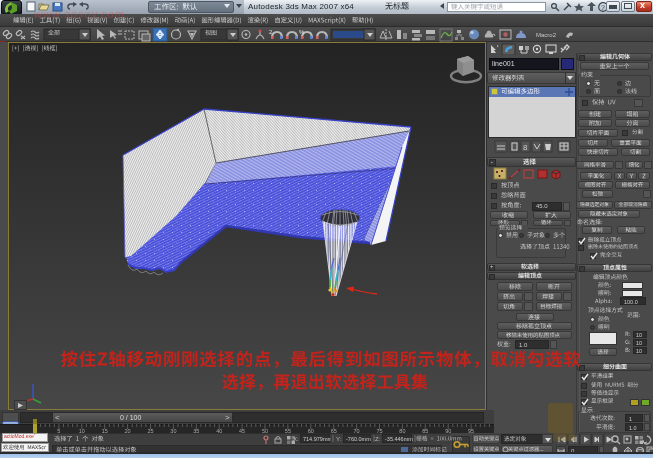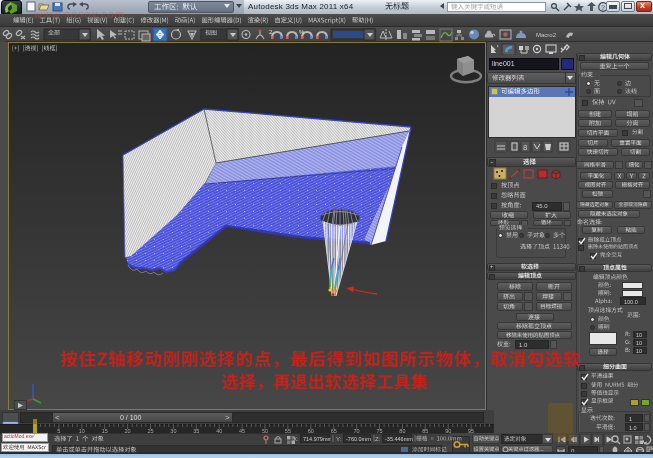--- a/index.html
+++ b/index.html
@@ -14,21 +14,21 @@
     <rect x="29" y="2" width="5" height="3" fill="#dce6f2"></rect>
     <path d="M44 8 C41 8 41 3 45 3 L49 3" stroke="#404a56" fill="none" stroke-width="1.4"></path>
     <path d="M47 1 L51 3 L47 6 Z" fill="#404a56"></path>
     <path d="M60 8 C63 8 63 3 59 3 L55 3" stroke="#404a56" fill="none" stroke-width="1.4"></path>
     <path d="M57 1 L53 3 L57 6 Z" fill="#404a56"></path>
     <path d="M66 5 L69 5 M67.5 3.5 L67.5 6.5" stroke="#50holder" stroke-width="0"></path>
   </svg>
 <div style="position:absolute;left:148px;top:1px;width:86px;height:12px;background:linear-gradient(#7e8a99,#66727f);border:1px solid #4e5864;border-radius:2px"></div>
 <div style="position:absolute;left:224px;top:4px;width:0;height:0;border-left:3px solid transparent;border-right:3px solid transparent;border-top:4px solid #e8ecf0"></div>
 <div style="position:absolute;left:236px;top:4px;width:0;height:0;border-left:3px solid transparent;border-right:3px solid transparent;border-top:4px solid #3c444c"></div>
-<div style="position:absolute;left:248px;top:2px;font-size:8px;color:#1d2126;letter-spacing:.2px">Autodesk 3ds Max  2011 x64</div>
+<div style="position:absolute;left:248px;top:2px;font-size:8px;color:#1d2126;letter-spacing:.2px">Autodesk 3ds Max  2007 x64</div>
 <div style="position:absolute;left:440px;top:3px;width:0;height:0;border-top:3px solid transparent;border-bottom:3px solid transparent;border-right:4px solid #3c444c"></div>
 <div style="position:absolute;left:447px;top:2px;width:99px;height:10px;background:#fff;border:1px solid #8a95a2"></div>
 <svg style="position:absolute;left:550px;top:2px" width="62" height="10" viewBox="0 0 62 10">
     <circle cx="4" cy="4" r="2.4" fill="none" stroke="#3a424a" stroke-width="1.2"></circle>
     <line x1="6" y1="6" x2="9" y2="9" stroke="#3a424a" stroke-width="1.3"></line>
     <path d="M14 8 L19 3 M17 1 L21 5" stroke="#3a424a" stroke-width="1.4"></path>
     <path d="M29 1 L30.5 4 L34 4.3 L31.5 6.3 L32.4 9.4 L29 7.6 L25.6 9.4 L26.5 6.3 L24 4.3 L27.5 4 Z" fill="#4a525a"></path>
     <path d="M40 9 L40 4 L37 4 L41.5 0 L46 4 L43 4 L43 9 Z" fill="#4a525a"></path>
     <circle cx="53" cy="5" r="4.3" fill="none" stroke="#3a424a" stroke-width="1.2"></circle>
     <text x="53" y="7.8" text-anchor="middle" font-family="Liberation Sans" font-size="7" fill="#3a424a">?</text>

